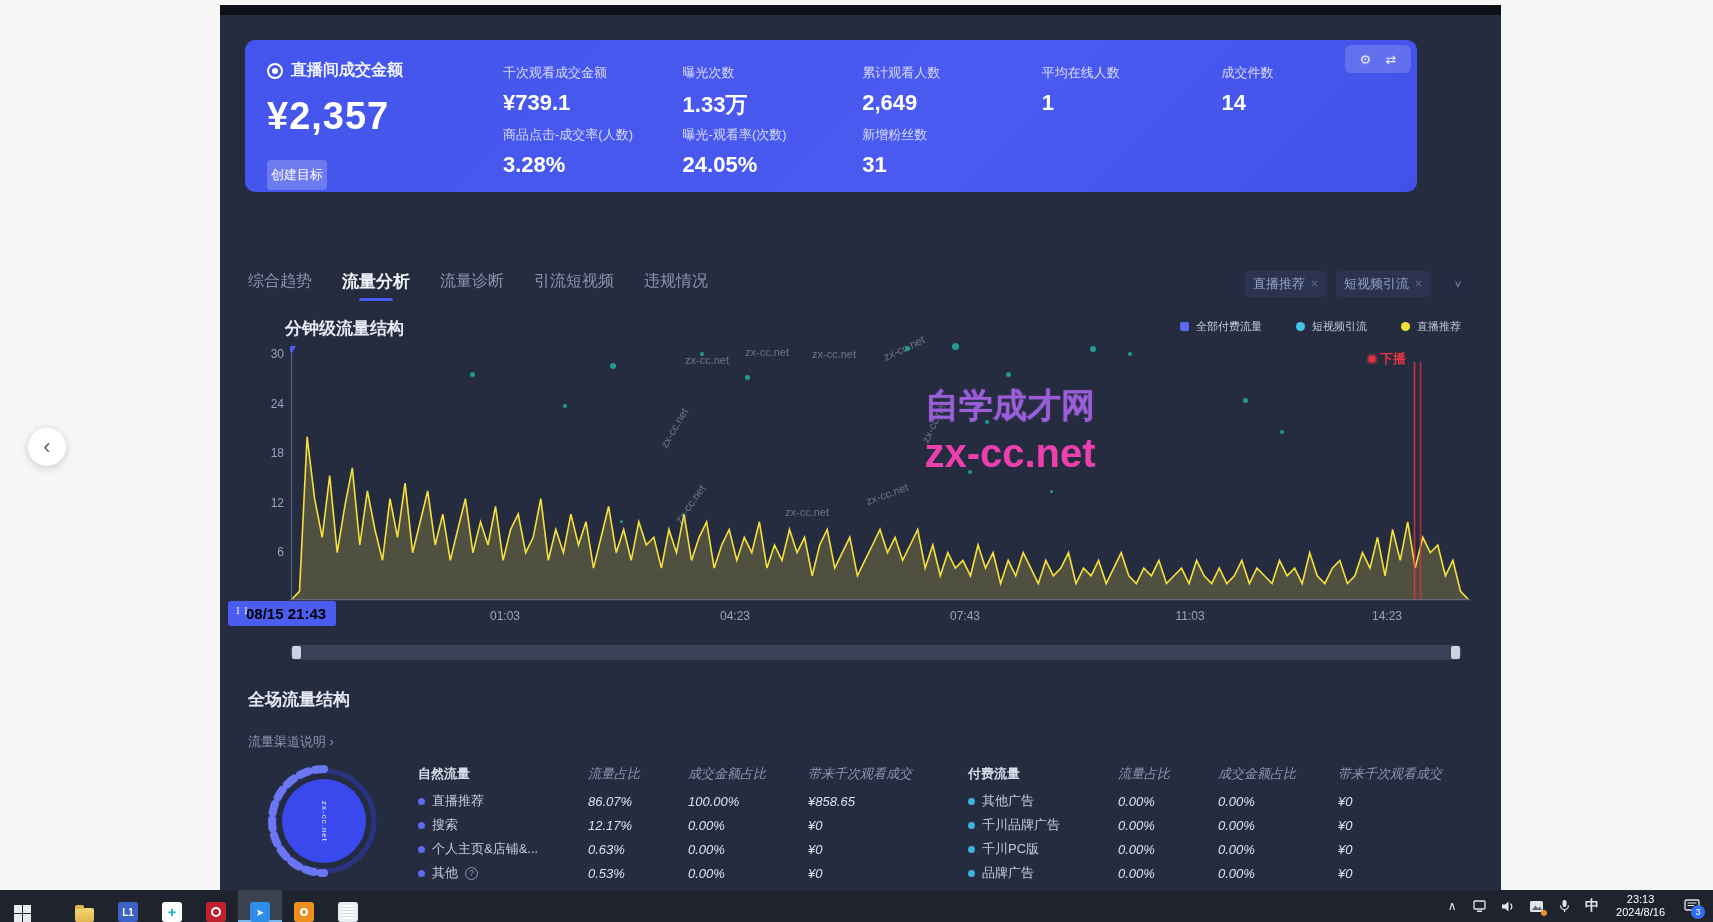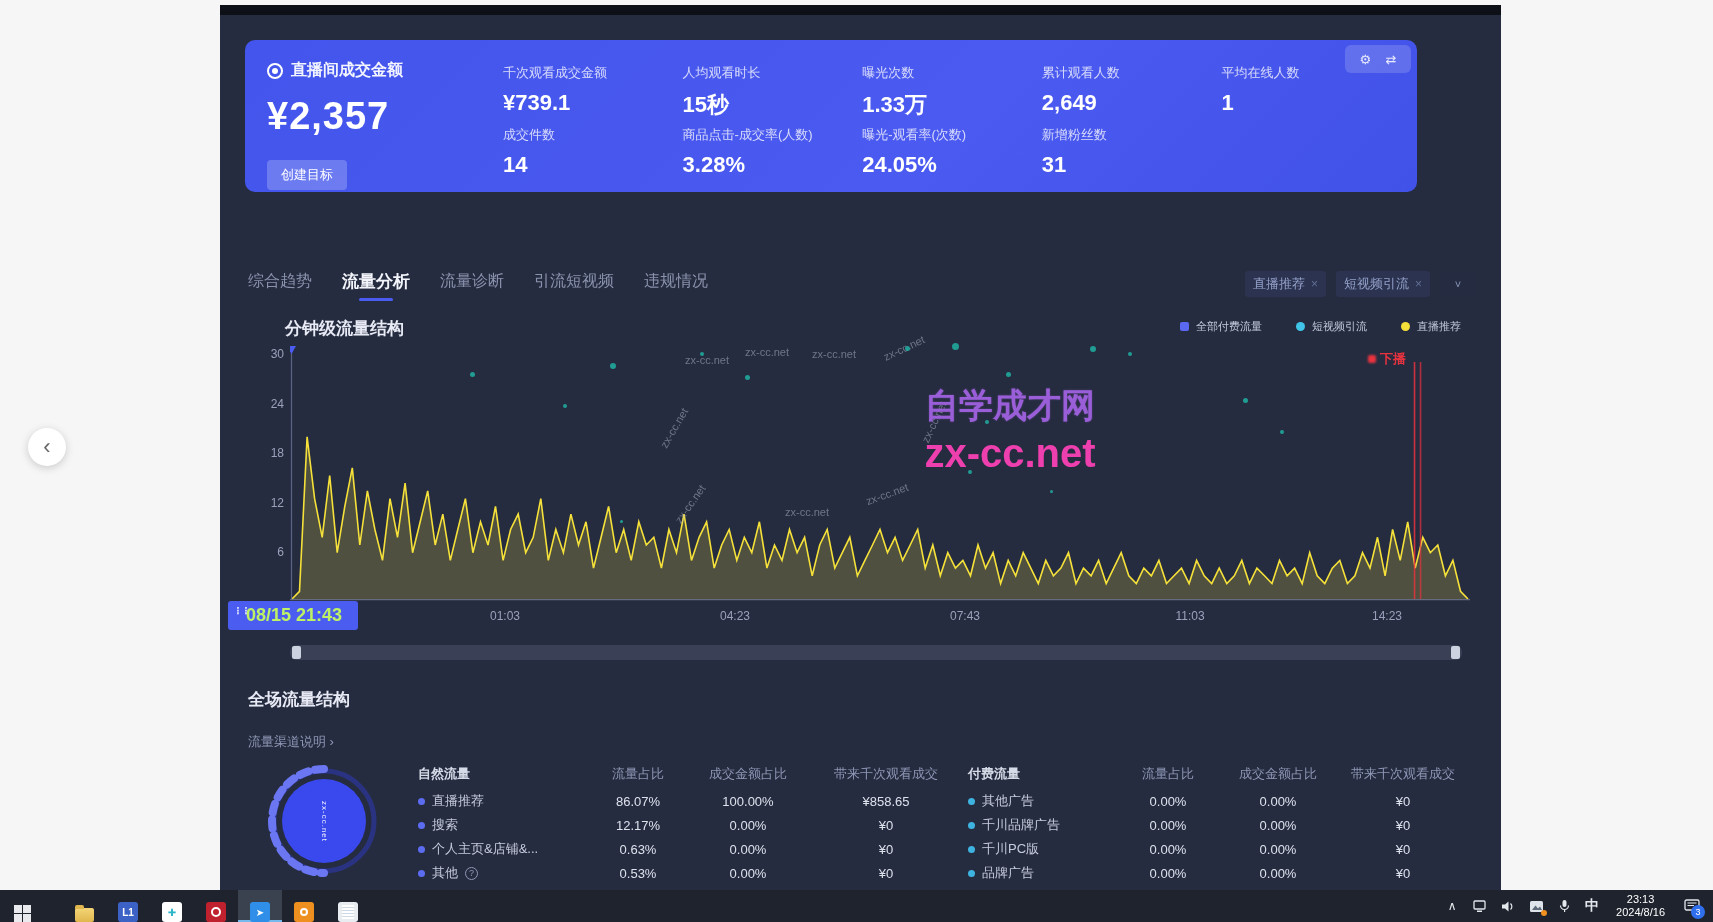--- a/index.html
+++ b/index.html
@@ -15,21 +15,21 @@
   
   .hero { position:absolute; left:25px; top:35px; width:1172px; height:152px;
     background:linear-gradient(135deg,#4355ec 0%,#4b5af0 60%,#4152e8 100%);
     border-radius:10px; color:#fff; }
   .hero-left { position:absolute; left:22px; top:20px; width:230px; }
   .hero-title { display:flex; align-items:center; gap:8px; font-size:16px; font-weight:bold; color:#f2f4ff; }
   .hero-title .tgt { width:16px; height:16px; border:2px solid #fff; border-radius:50%;
     display:inline-flex; align-items:center; justify-content:center; }
   .hero-title .tgt::after { content:""; width:6px; height:6px; background:#fff; border-radius:50%; }
   .hero-value { margin-top:14px; font-size:38px; font-weight:bold; letter-spacing:1px; }
-  .hero-btn { margin-top:22px; display:inline-block; padding:6px 14px; font-size:13px;
+  .hero-btn { margin-top:22px; display:inline-block; padding:6px 4px; font-size:13px;
     background:rgba(255,255,255,.22); border-radius:4px; color:#fff; cursor:pointer; }
   .hero-grid { position:absolute; left:258px; right:16px; top:18px; bottom:12px;
     display:grid; grid-template-columns:repeat(5,1fr); grid-template-rows:1fr 1fr; }
   .metric .m-label { font-size:13px; color:rgba(255,255,255,.78); padding-top:6px; }
   .metric .m-value { font-size:22px; font-weight:bold; margin-top:8px; }
   .hero-tools { position:absolute; right:6px; top:5px; width:66px; height:28px;
     background:rgba(255,255,255,.16); border-radius:6px; display:flex; align-items:center;
     justify-content:space-evenly; color:rgba(255,255,255,.85); font-size:13px; }
   .hero-tools span { cursor:pointer; }
 
@@ -51,22 +51,22 @@
   .legend { position:absolute; right:40px; top:314px; display:flex; gap:34px; }
   .legend .li { display:flex; align-items:center; gap:7px; font-size:11px; color:#c3c9dd; cursor:pointer; }
   .sw { width:9px; height:9px; display:inline-block; }
   .sw.sq { border-radius:2px; } .sw.dot { border-radius:50%; }
 
   .chart-wrap { position:absolute; left:70px; top:335px; width:1180px; height:262px; }
   .yaxis { position:absolute; left:36px; top:340px; width:28px; height:220px; }
   .yaxis div { position:absolute; right:0; font-size:12px; color:#9aa2bb; }
   .xlabels { position:absolute; left:70px; top:598px; width:1180px; height:24px; }
   .xlabels .xt { position:absolute; transform:translateX(-50%); font-size:12px; color:#9aa2bb; top:6px; }
-  .timechip { position:absolute; left:8px; top:596px; background:#4a5df0; color:#bef264; font-weight:bold;
-    font-size:18px; padding:4px 16px 4px 18px; border-radius:3px; cursor:grab; }
+  .timechip { position:absolute; left:8px; top:596px; background:#4a5df0; color:#000000; font-weight:bold;
+    font-size:15px; padding:4px 10px 4px 18px; border-radius:3px; cursor:grab; }
   .timechip::before { content:"⋮⋮"; position:absolute; left:5px; top:4px; font-size:10px;
     letter-spacing:-2px; color:rgba(255,255,255,.8); }
 
   .annot { position:absolute; left:1148px; top:345px; color:#e8333f; font-size:13px; font-weight:bold;
     filter:blur(.7px); display:flex; gap:4px; align-items:center; }
   .annot .adot { width:8px; height:8px; background:#e8333f; border-radius:2px; filter:blur(1px); }
 
   
   .wm-center { position:absolute; left:640px; top:378px; width:300px; text-align:center; pointer-events:none; }
   .wm-center .l1 { font-size:34px; font-weight:bold; color:#9a5fd8; text-shadow:0 0 2px rgba(154,95,216,.5); }
@@ -86,21 +86,21 @@
   .donut { position:absolute; left:42px; top:752px; width:124px; height:128px; }
   .donut .wmv { position:absolute; left:58px; top:44px; font-size:8px; color:#fff; opacity:.9;
     writing-mode:vertical-rl; letter-spacing:1px; }
 
   .tgrid { position:absolute; top:754px; font-size:13px; }
   .tgrid.nat { left:198px; width:546px; }
   .tgrid.paid { left:748px; width:500px; }
   .trow { display:grid; align-items:center; height:24px; }
   .tgrid.nat .trow { grid-template-columns:170px 100px 120px 156px; }
   .tgrid.paid .trow { grid-template-columns:150px 100px 120px 130px; }
-  .trow .c { text-align:center; color:#dde1ec; }
+  .trow .c { text-align:left; color:#dde1ec;font-style:italic; }
   .trow .ch { display:flex; align-items:center; gap:7px; color:#c6cbdc; }
   .trow.hdr { height:30px; }
   .trow.hdr .ch { color:#d6dbe8; font-weight:bold; }
   .trow.hdr .c { color:#8e97b5; }
   .bullet { width:7px; height:7px; border-radius:50%; display:inline-block; flex:0 0 auto; }
   .infoq { width:13px; height:13px; border:1px solid #8e97b5; border-radius:50%; color:#8e97b5;
     font-size:9px; display:inline-flex; align-items:center; justify-content:center; }
   .ts-footer { margin-top:12px; display:inline-block; background:#2f3650; border-radius:3px;
     padding:23px 10px; font-size:12px; color:#98a1bd; cursor:pointer; }
 
@@ -147,24 +147,20 @@
           <span class="tgt"></span>
           <span>直播间成交金额</span>
         </div>
         <div class="hero-value">¥2,357</div>
         <span class="hero-btn">创建目标</span>
       </div>
       <div class="hero-grid">
         <div class="metric">
           <div class="m-label">千次观看成交金额</div>
           <div class="m-value">¥739.1</div>
-          </div>
-        <div class="metric">
-          <div class="m-label">人均观看时长</div>
-          <div class="m-value">15秒</div>
           </div>
         <div class="metric">
           <div class="m-label">曝光次数</div>
           <div class="m-value">1.33万</div>
           </div>
         <div class="metric">
           <div class="m-label">累计观看人数</div>
           <div class="m-value">2,649</div>
           </div>
         <div class="metric">

